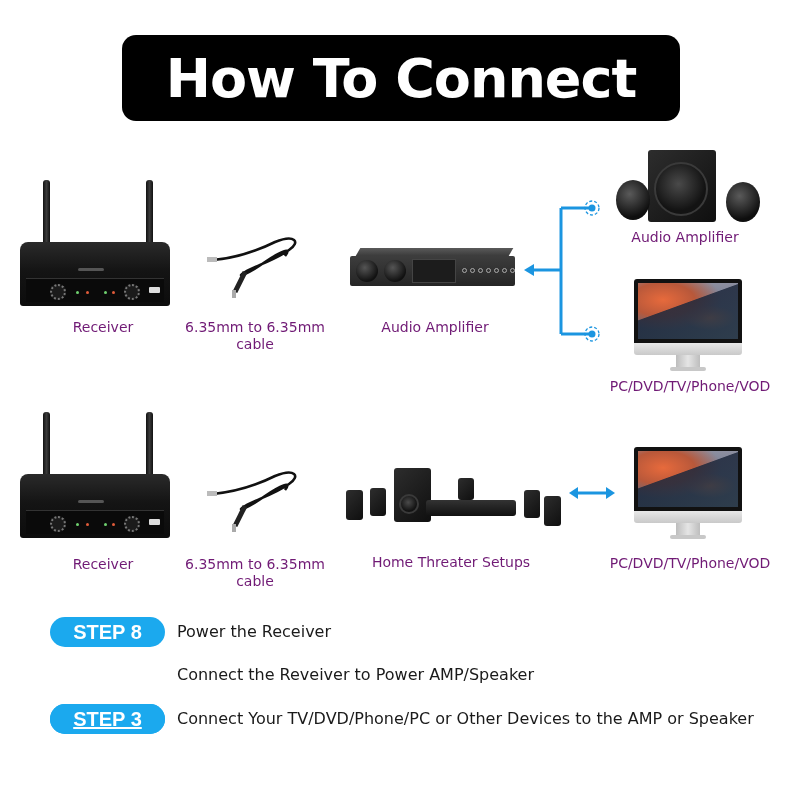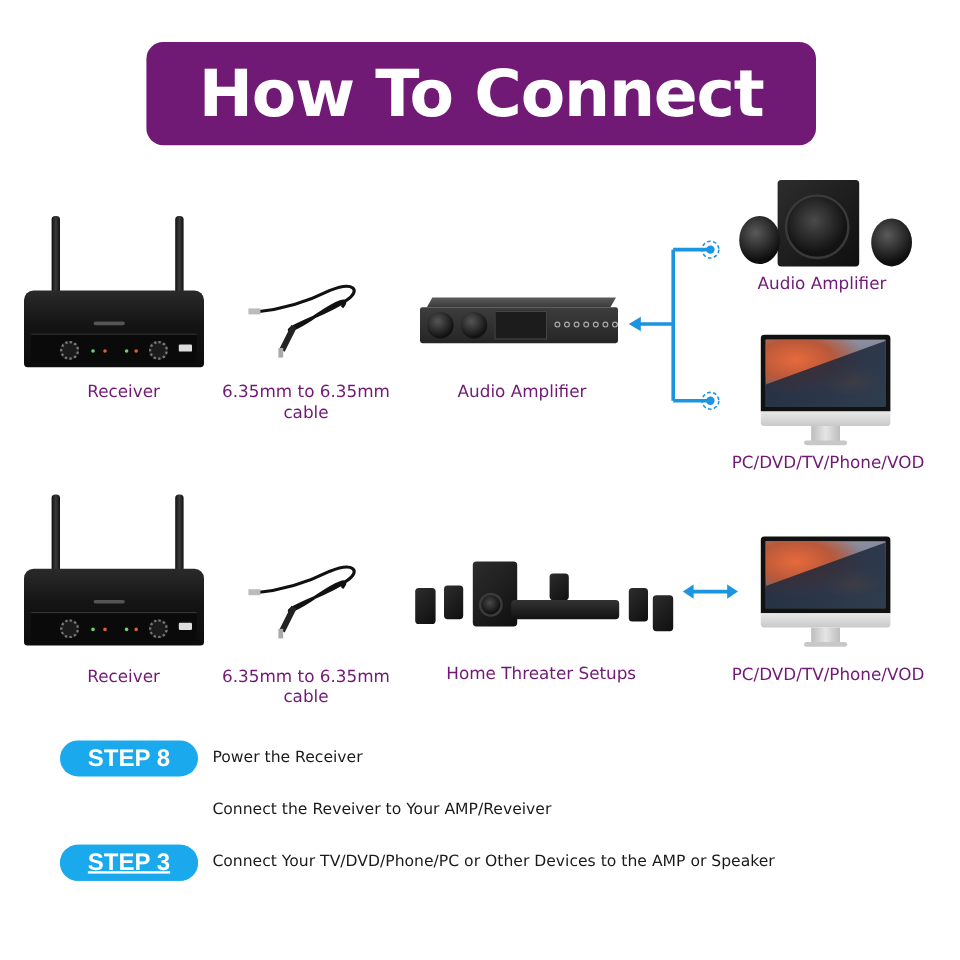--- a/index.html
+++ b/index.html
@@ -1,21 +1,21 @@
 <!DOCTYPE html>
 <html><head>
 <meta charset="utf-8">
 <style>
   * { box-sizing: border-box; margin: 0; padding: 0; }
   html, body { width: 800px; height: 800px; background: #ffffff; overflow: hidden; }
   body { position: relative; font-family: "Liberation Sans", "DejaVu Sans", sans-serif; color: #1a1a1a; }
 
   .title-banner {
     position: absolute; left: 122px; top: 35px; width: 558px; height: 86px;
-    background: #701a75; border-radius: 14px;
+    background: #000000; border-radius: 14px;
     display: flex; align-items: center; justify-content: center;
   }
   .title-banner span {
     color: #ffffff; font-family: "DejaVu Sans", sans-serif; font-weight: bold;
     font-size: 54px; letter-spacing: -1px;
   }
 
   .abs { position: absolute; }
   .label {
     position: absolute; text-align: center; font-size: 14px; color: #701a75;
@@ -76,21 +76,21 @@
   .monitor .foot { position: absolute; left: 36px; top: 88px; width: 36px; height: 4px; background: #c8c8c8; border-radius: 2px; }
 
   
   .step-badge {
     position: absolute; left: 50px; width: 115px; height: 30px; border-radius: 15px;
     background: #1ba9ee; color: #fff; font-weight: bold; font-size: 20px;
     display: flex; align-items: center; justify-content: center; letter-spacing: 0px;
     font-family: "Liberation Sans", sans-serif;
   }
   .step-text {
-    position: absolute; left: 177px; font-size: 13px; color: #1a1a1a;
+    position: absolute; left: 177px; font-size: 16px; color: #1a1a1a;
     font-family: "DejaVu Sans", sans-serif; line-height: 32px; width: 590px;
   }
 </style>
 </head>
 <body>
 
 <div class="title-banner">
   <span>How To Connect</span>
 </div>
 
@@ -228,16 +228,16 @@
   <div class="chin"></div>
   <div class="neck"></div>
   <div class="foot"></div>
 </div>
 <div class="label" style="left:585px; top:555px; width:210px;">PC/DVD/TV/Phone/VOD</div>
 
 <div class="step-badge" style="top:617px;">STEP 8</div>
 <div class="step-text" style="top:616px;">Power the Receiver</div>
 
 <div class="step-badge" style="top:660px;margin-top:44px;">STEP 2</div>
-<div class="step-text" style="top:659px;">Connect the Reveiver to Your AMP/Reveiver</div>
+<div class="step-text" style="top:659px;">Connect the Reveiver to Power AMP/Speaker</div>
 
 <div class="step-badge" style="top:704px;text-decoration:underline;">STEP 3</div>
 <div class="step-text" style="top:703px; width:600px;">Connect Your TV/DVD/Phone/PC or Other Devices to the AMP or Speaker</div>
 
 </body></html>

